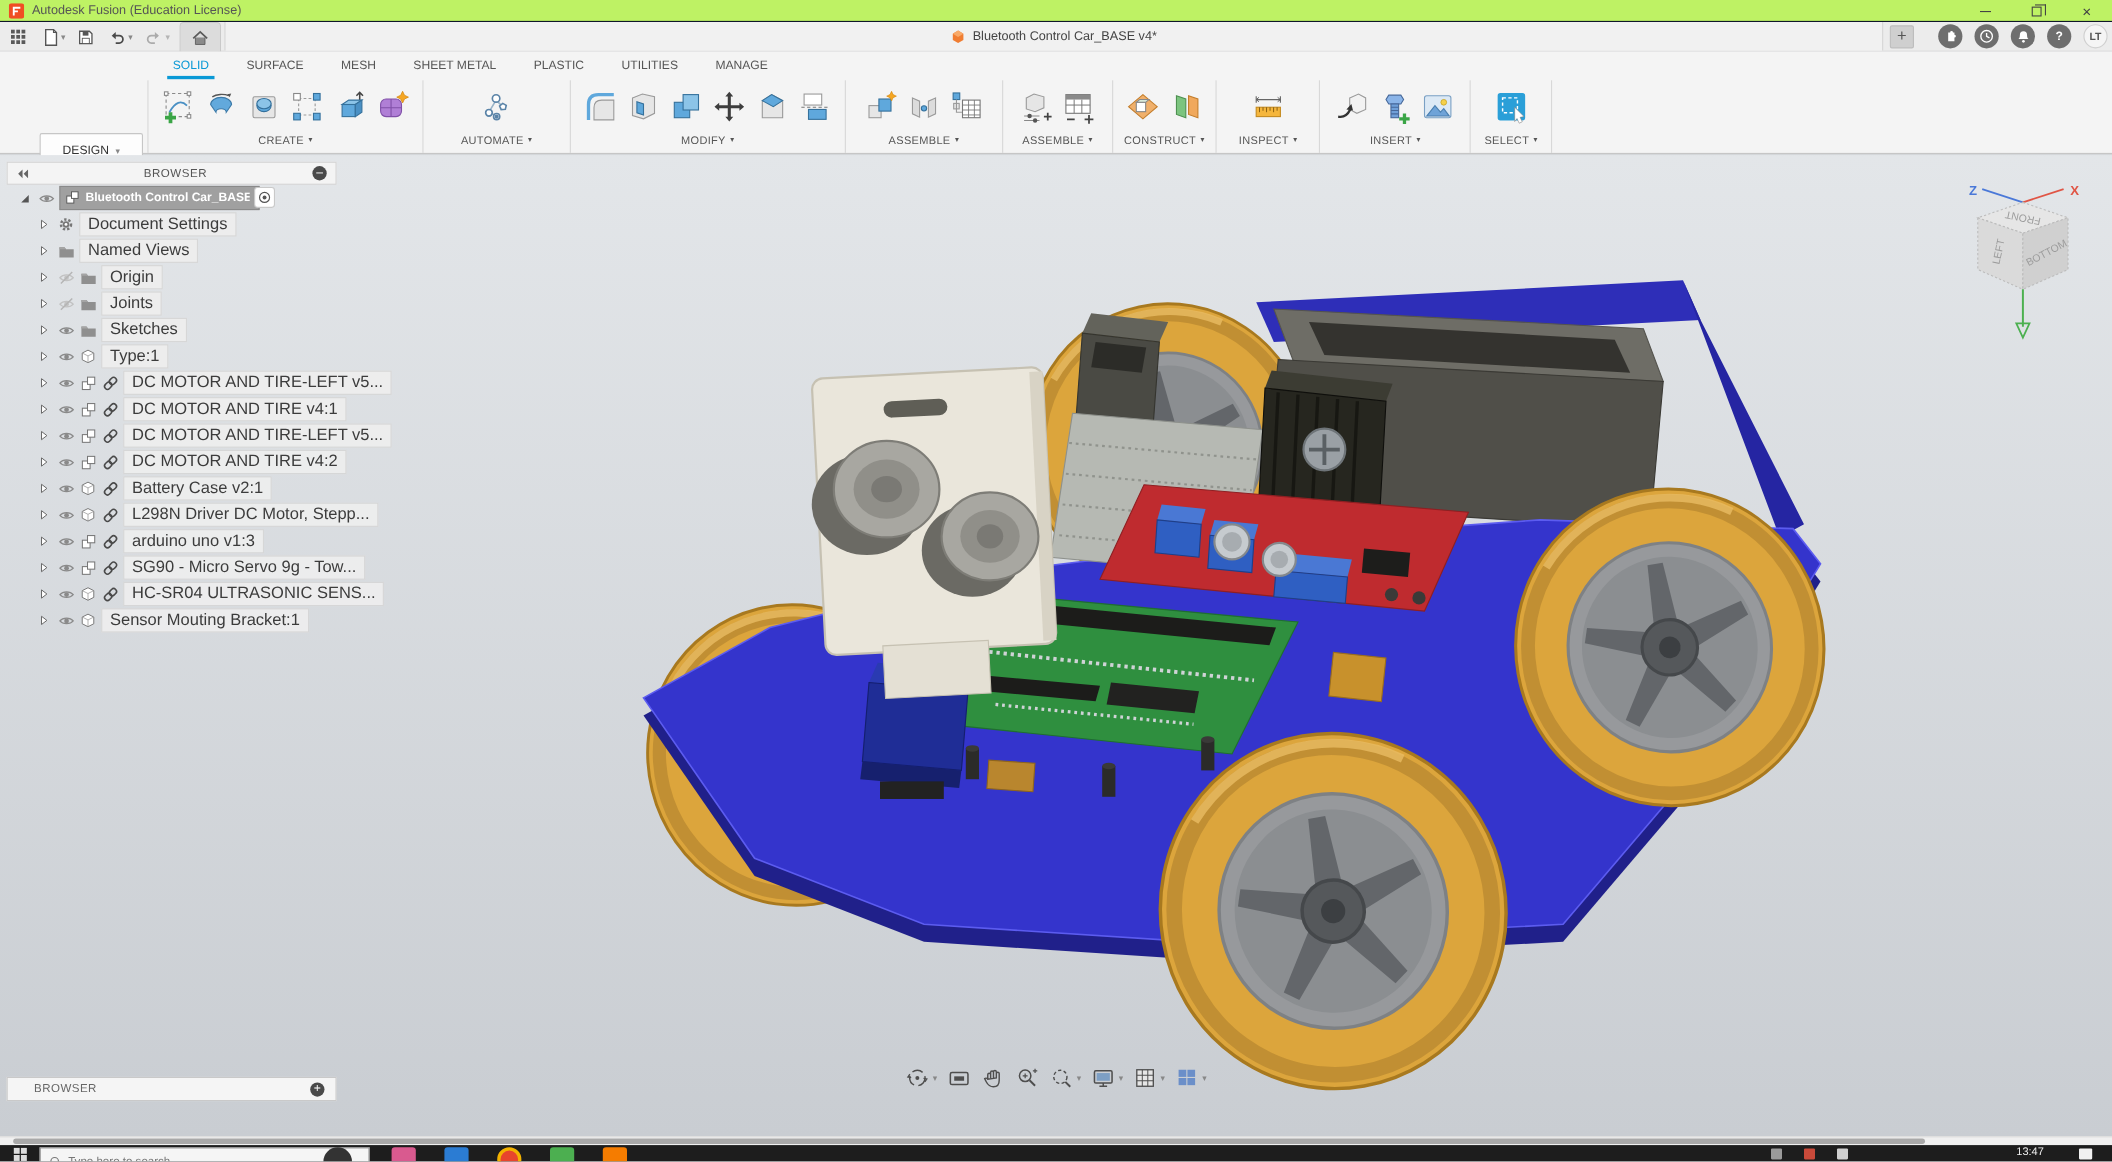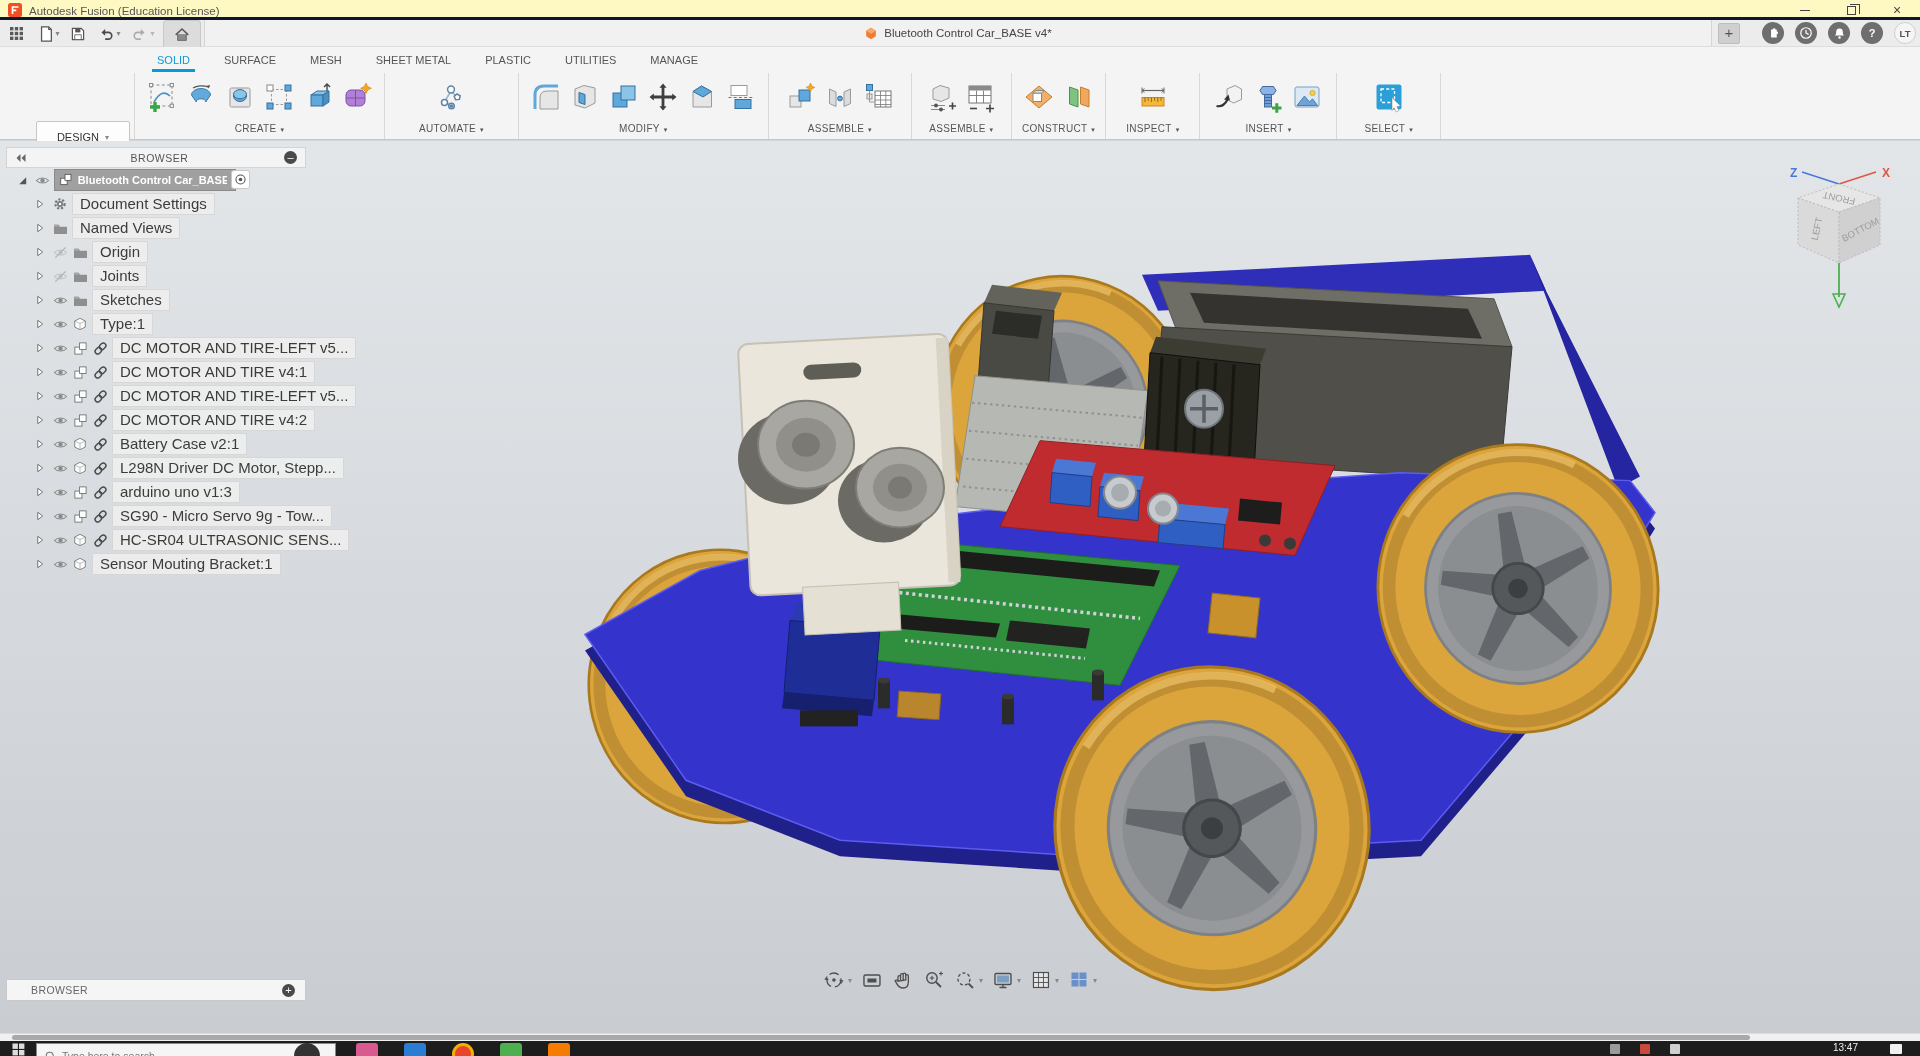--- a/index.html
+++ b/index.html
@@ -1,20 +1,20 @@
 <!DOCTYPE html>
 <html><head>
 <meta charset="utf-8">
 <style>
   * { box-sizing: border-box; margin:0; padding:0; }
   html,body { width:1920px; height:1056px; overflow:hidden; }
   body { font-family:"Liberation Sans", sans-serif; background:#d4d7da; position:relative; font-size:11px; color:#444; }
 
   
-  #titlebar { position:absolute; top:0; left:0; right:0; height:20px; background:#fef9c3; border-bottom:3px solid #0f172a; display:flex; align-items:flex-end; }
+  #titlebar { position:absolute; top:0; left:0; right:0; height:20px; background:#bef264; border-bottom:1px solid #0f172a; display:flex; align-items:center; }
   #titlebar .logo { width:14px; height:14px; margin:0 7px 0 8px; }
   #titlebar .ttext { font-size:11.5px; color:#555; }
   #win-controls { position:absolute; right:0; top:0; height:20px; display:flex; }
   .winbtn { width:46px; height:20px; display:flex; align-items:center; justify-content:center; color:#444; }
   .winbtn .mini { width:10px; height:1px; background:#444; display:block; }
   .winbtn .rest { width:9px; height:9px; border:1px solid #444; display:block; position:relative; }
   .winbtn .rest::after{ content:""; position:absolute; left:2px; top:-3px; width:9px; height:9px; border:1px solid #444; border-left:none; border-bottom:none; }
   .winbtn.close { font-size:14px; }
 
   
@@ -34,21 +34,21 @@
   #ribbon { position:absolute; top:47px; left:0; right:0; height:93px; background:#f4f4f4; border-bottom:1px solid #c6c6c6; }
   #design-btn { position:absolute; left:36px; top:26px; width:94px; height:32px; background:#fdfdfd; border:1px solid #c6c6c6; border-radius:2px; display:flex; align-items:center; justify-content:center; gap:5px; font-size:11px; color:#333;margin-top:48px; }
   #ribbon-tabs { position:absolute; top:4px; left:140px; display:flex; height:19px; }
   .rtab { padding:0 17px; font-size:11px; color:#555; line-height:19px; position:relative; }
   .rtab.active { color:#0a99d6; }
   .rtab.active::after { content:""; position:absolute; left:12px; right:12px; bottom:-2px; height:3px; background:#0a99d6; }
   #ribbon-groups { position:absolute; top:26px; left:134px; display:flex; height:66px; }
   .rgroup { display:flex; flex-direction:column; align-items:center; justify-content:flex-start; padding:0 11px; border-right:1px solid #d8d8d8; }
   .rgroup:first-child { border-left:1px solid #d8d8d8; }
   .rgroup .icons { display:flex; gap:7px; align-items:center; height:48px; }
-  .glabel { font-size:10px; color:#555; letter-spacing:.3px; display:flex; align-items:flex-end; gap:3px; margin-top:2px; }
+  .glabel { font-size:10px; color:#555; letter-spacing:.3px; display:flex; align-items:flex-start; gap:3px; margin-top:2px; }
   .glabel .qcaret { font-size:7px; color:#555; }
   .gi { width:32px; height:32px; display:block; }
 
   
   #viewport { position:absolute; top:141px; left:0; right:0; height:892px; background:linear-gradient(#e3e6e9,#c9cdd2); }
   #scene { position:absolute; inset:0; width:100%; height:100%; }
 
   
   #browser { position:absolute; left:6px; top:6px; width:300px;text-align:center; }
   #browser-header { height:21px; background:#f4f4f4; border:1px solid #d4d4d4; display:flex; align-items:center; padding:0 8px; }
@@ -401,21 +401,21 @@
             <circle cx="21.5" cy="12" r="2.6" fill="#f5d04a" stroke="#c4a020" stroke-width=".7"></circle>
             <path d="M6 24.5 L13.5 15 L18.5 21 L21.5 17.8 L26.5 24.5 Z" fill="#6fa3d8" stroke="#4a7fb0"></path>
           </svg>
       </div>
       <div class="glabel">
           <span>INSERT</span>
           <span class="qcaret">▾</span>
         </div>
     </div>
 
-    <div class="rgroup" style="padding:0 27px">
+    <div class="rgroup" style="padding:0 12px">
       <div class="icons">
         <svg class="gi" viewBox="0 0 32 32">
             <rect x="3.5" y="3.5" width="25" height="25" rx="2.5" fill="#2a9fd8"></rect>
             <rect x="8" y="8" width="13.5" height="13.5" fill="none" stroke="#fff" stroke-width="1.3" stroke-dasharray="3 2.2"></rect>
             <path d="M19 16.5 l8.5 8.5 -3.6 .7 2 4 -2.8 1.3 -2 -4.2 -2.1 2.7 Z" fill="#fff" stroke="#7a7a7a" stroke-width=".5"></path>
           </svg>
       </div>
       <div class="glabel">
           <span>SELECT</span>
           <span class="qcaret">▾</span>

